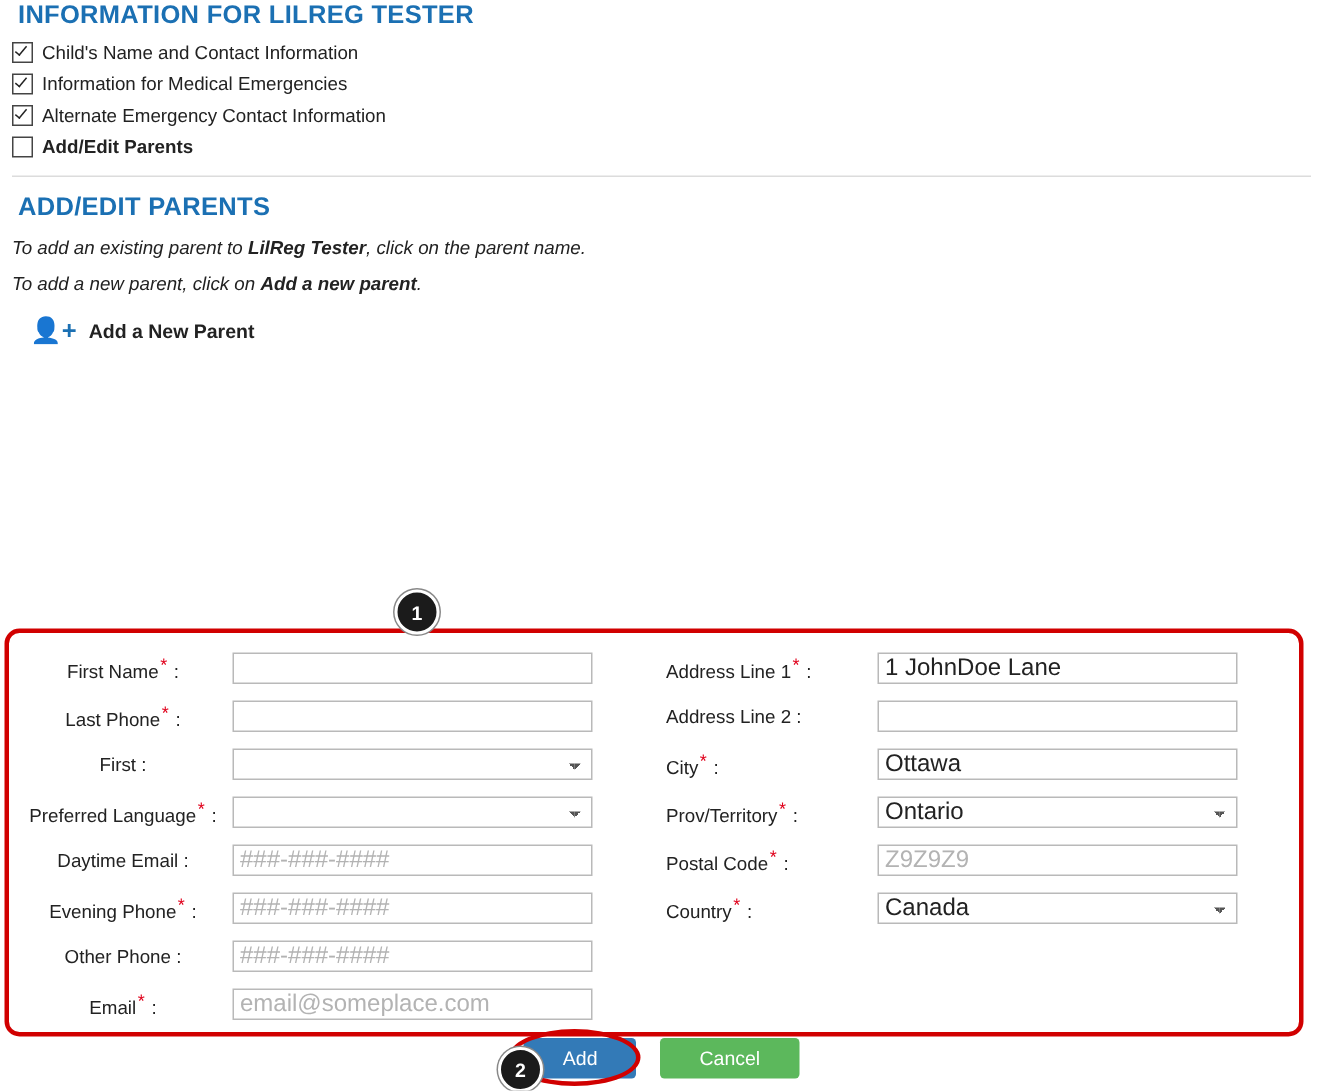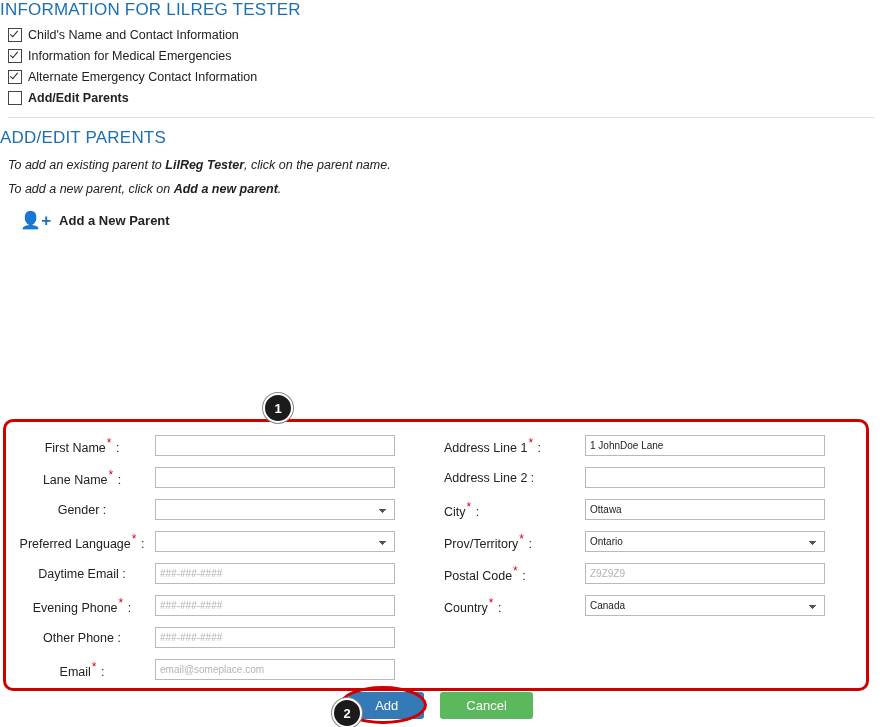--- a/index.html
+++ b/index.html
@@ -25,22 +25,22 @@
     color: #e0001b;
     font-size: 26px;
     font-weight: bold;
     letter-spacing: 0.5px;
     margin: 18px 0 0 0;
     padding-top: 14px;
   }
   .section-title {
     color: #1b70b3;
     font-size: 17px;
-    font-weight: normal;
-    margin-left: 0;
+    font-weight: bold;
+    margin-left: 12px;
     letter-spacing: 0.2px;
   }
   .checklist {
     margin: 8px 0 0 8px;
   }
   .check-row {
     display: flex;
     align-items: flex-end;
     margin-bottom: 7px;
     font-size: 12.5px;
@@ -144,21 +144,21 @@
     font-size: 12px;
     vertical-align: super;
     margin: 0 1px;
   }
   .ctrl {
     height: 21px;
     box-sizing: border-box;
     border: 1px solid #b9b9b9;
     background: #fff;
     font-family: "Liberation Sans", sans-serif;
-    font-size: 10px;
+    font-size: 16px;
     color: #222;
     padding: 0 4px;
     outline: none;
   }
   .col.left .ctrl { width: 240px; }
   .col.right .ctrl { width: 240px; }
   input.ctrl::placeholder {
     color: #b3b3b3;
   }
   select.ctrl {
@@ -277,26 +277,26 @@
   <div class="form-area">
     <div class="form-grid">
       <div class="col left">
 
         <div class="field-row">
           <span class="lbl"><span>First Name</span><span class="req">*</span> :</span>
           <input class="ctrl" type="text" value="" style="">
         </div>
 
         <div class="field-row">
-          <span class="lbl"><span>Lane Name</span><span class="req">*</span> :</span>
+          <span class="lbl"><span>Last Phone</span><span class="req">*</span> :</span>
           <input class="ctrl" type="text" value="" style="">
         </div>
 
         <div class="field-row">
-          <span class="lbl"><span>Gender</span> :</span>
+          <span class="lbl"><span>First</span> :</span>
           <select class="ctrl">
             <option></option>
           </select>
         </div>
 
         <div class="field-row">
           <span class="lbl"><span>Preferred Language</span><span class="req">*</span> :</span>
           <select class="ctrl">
             <option></option>
           </select>

